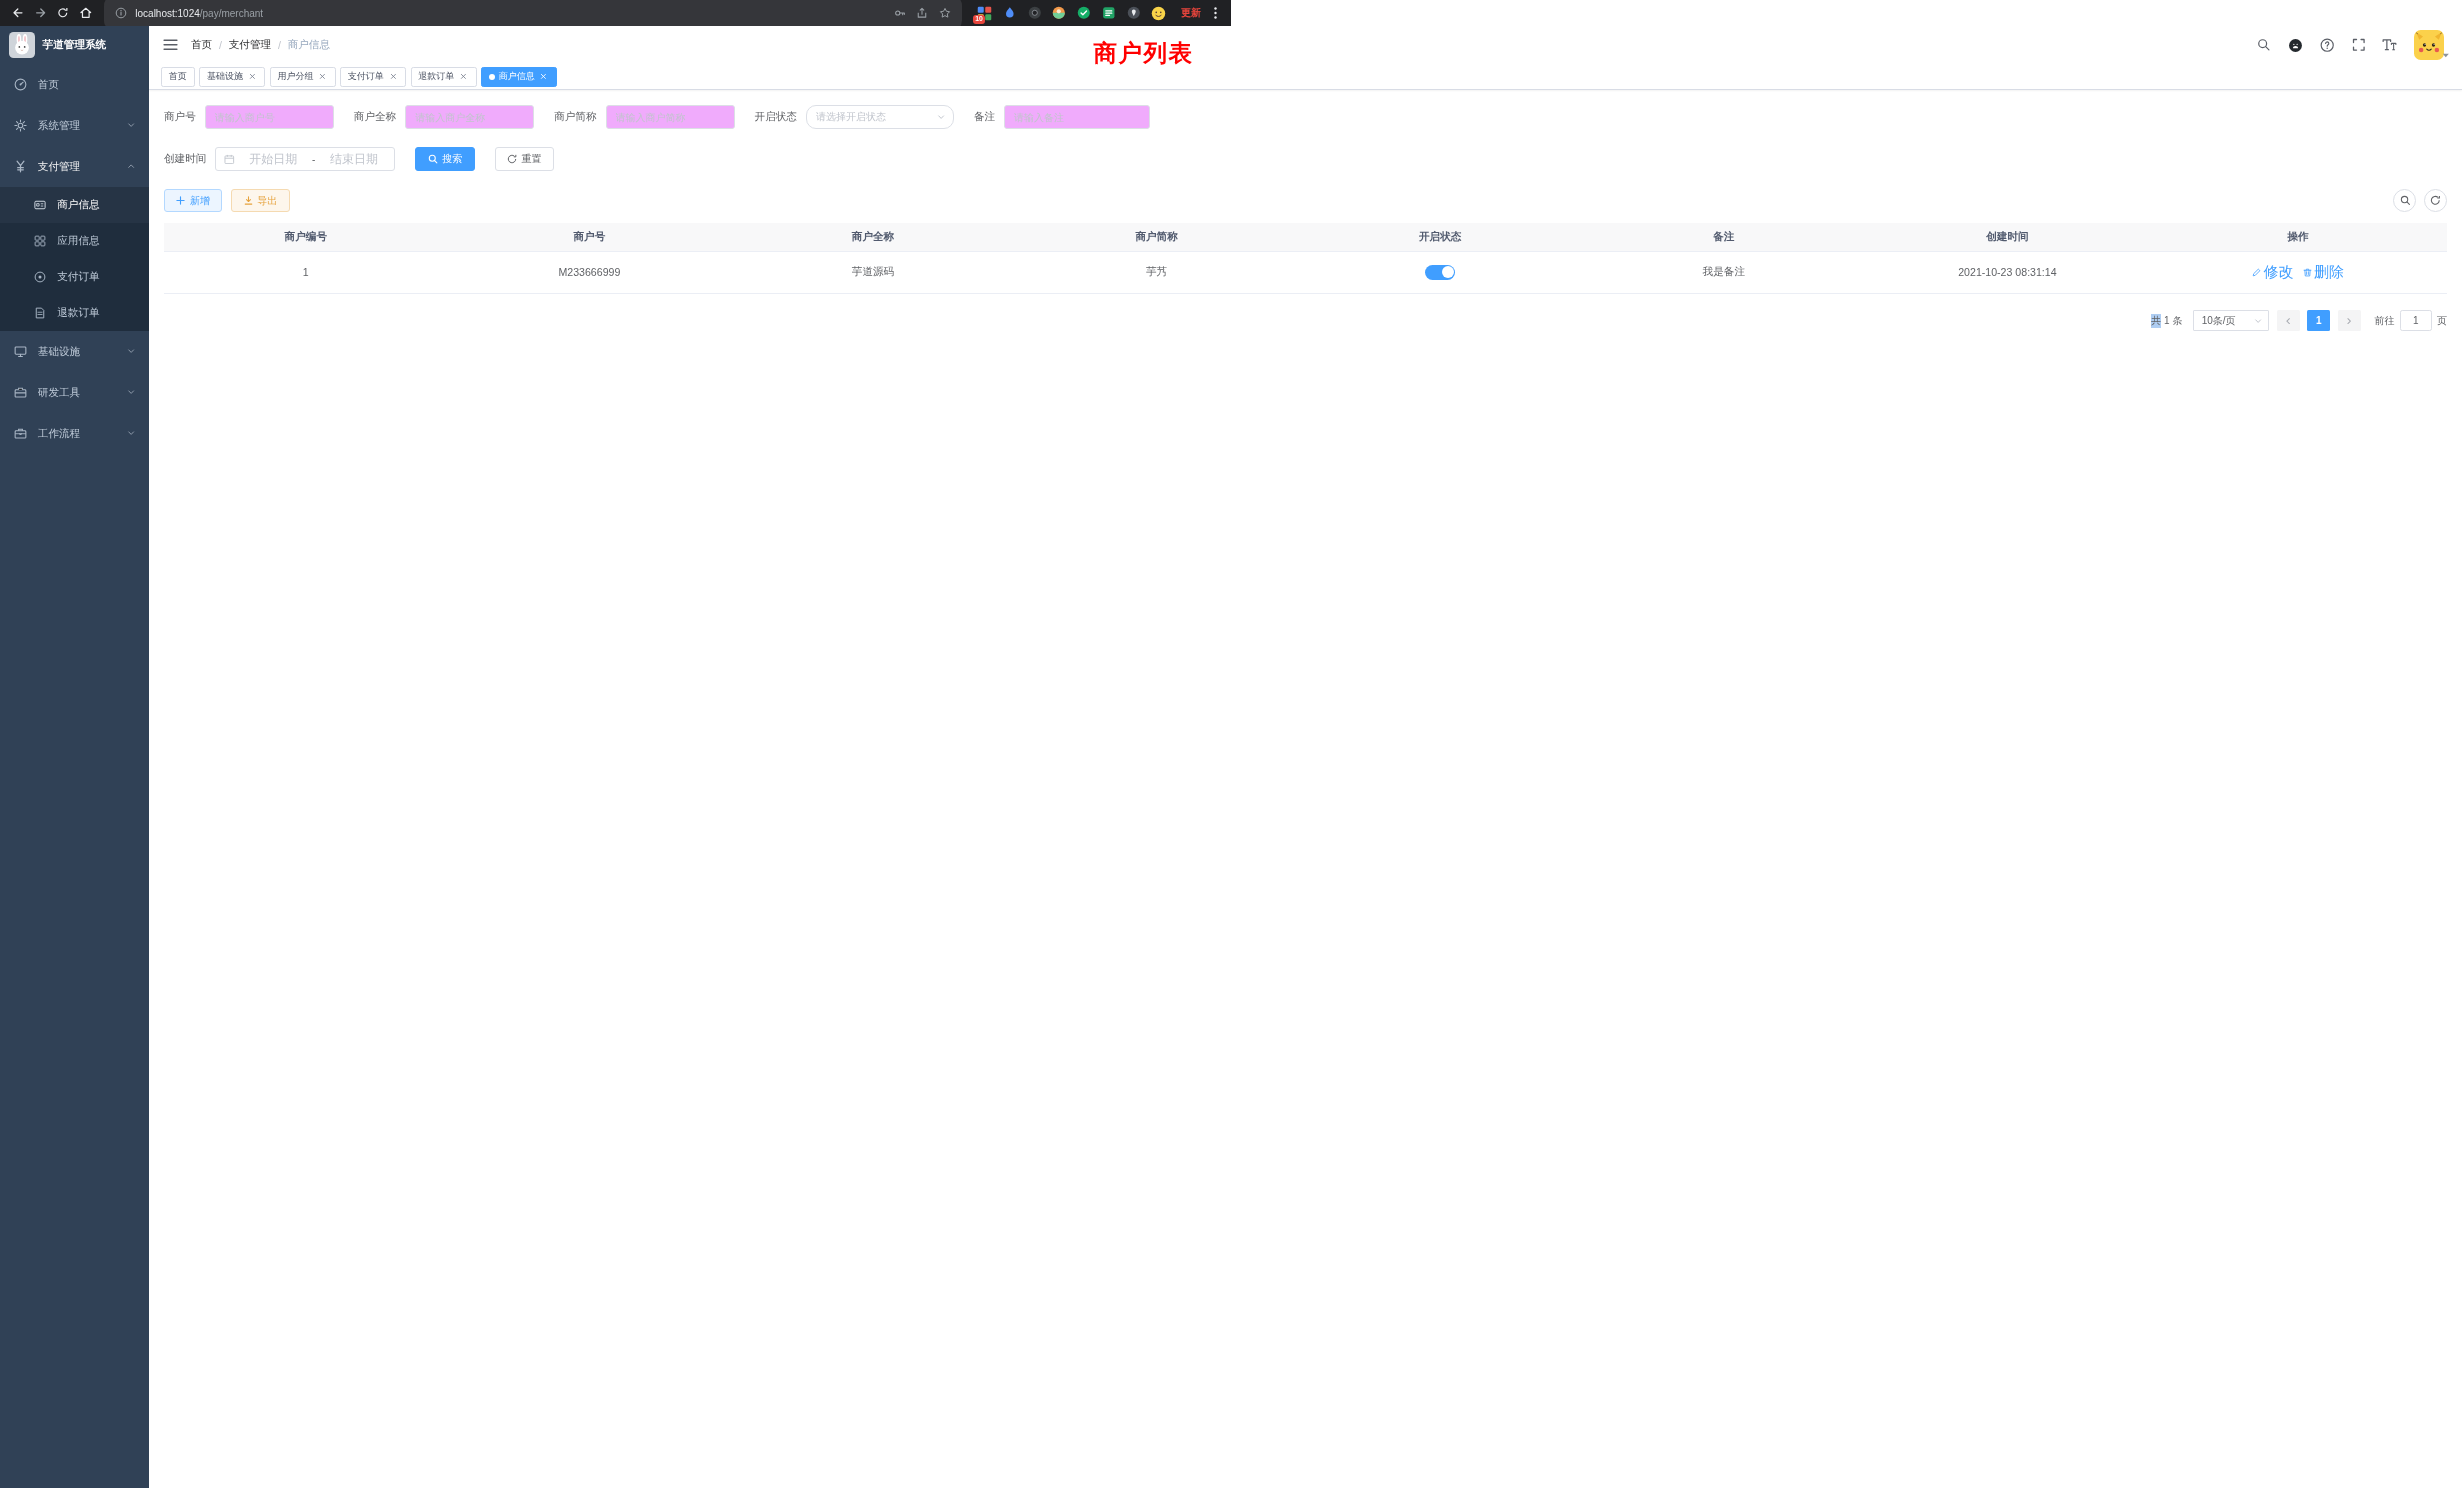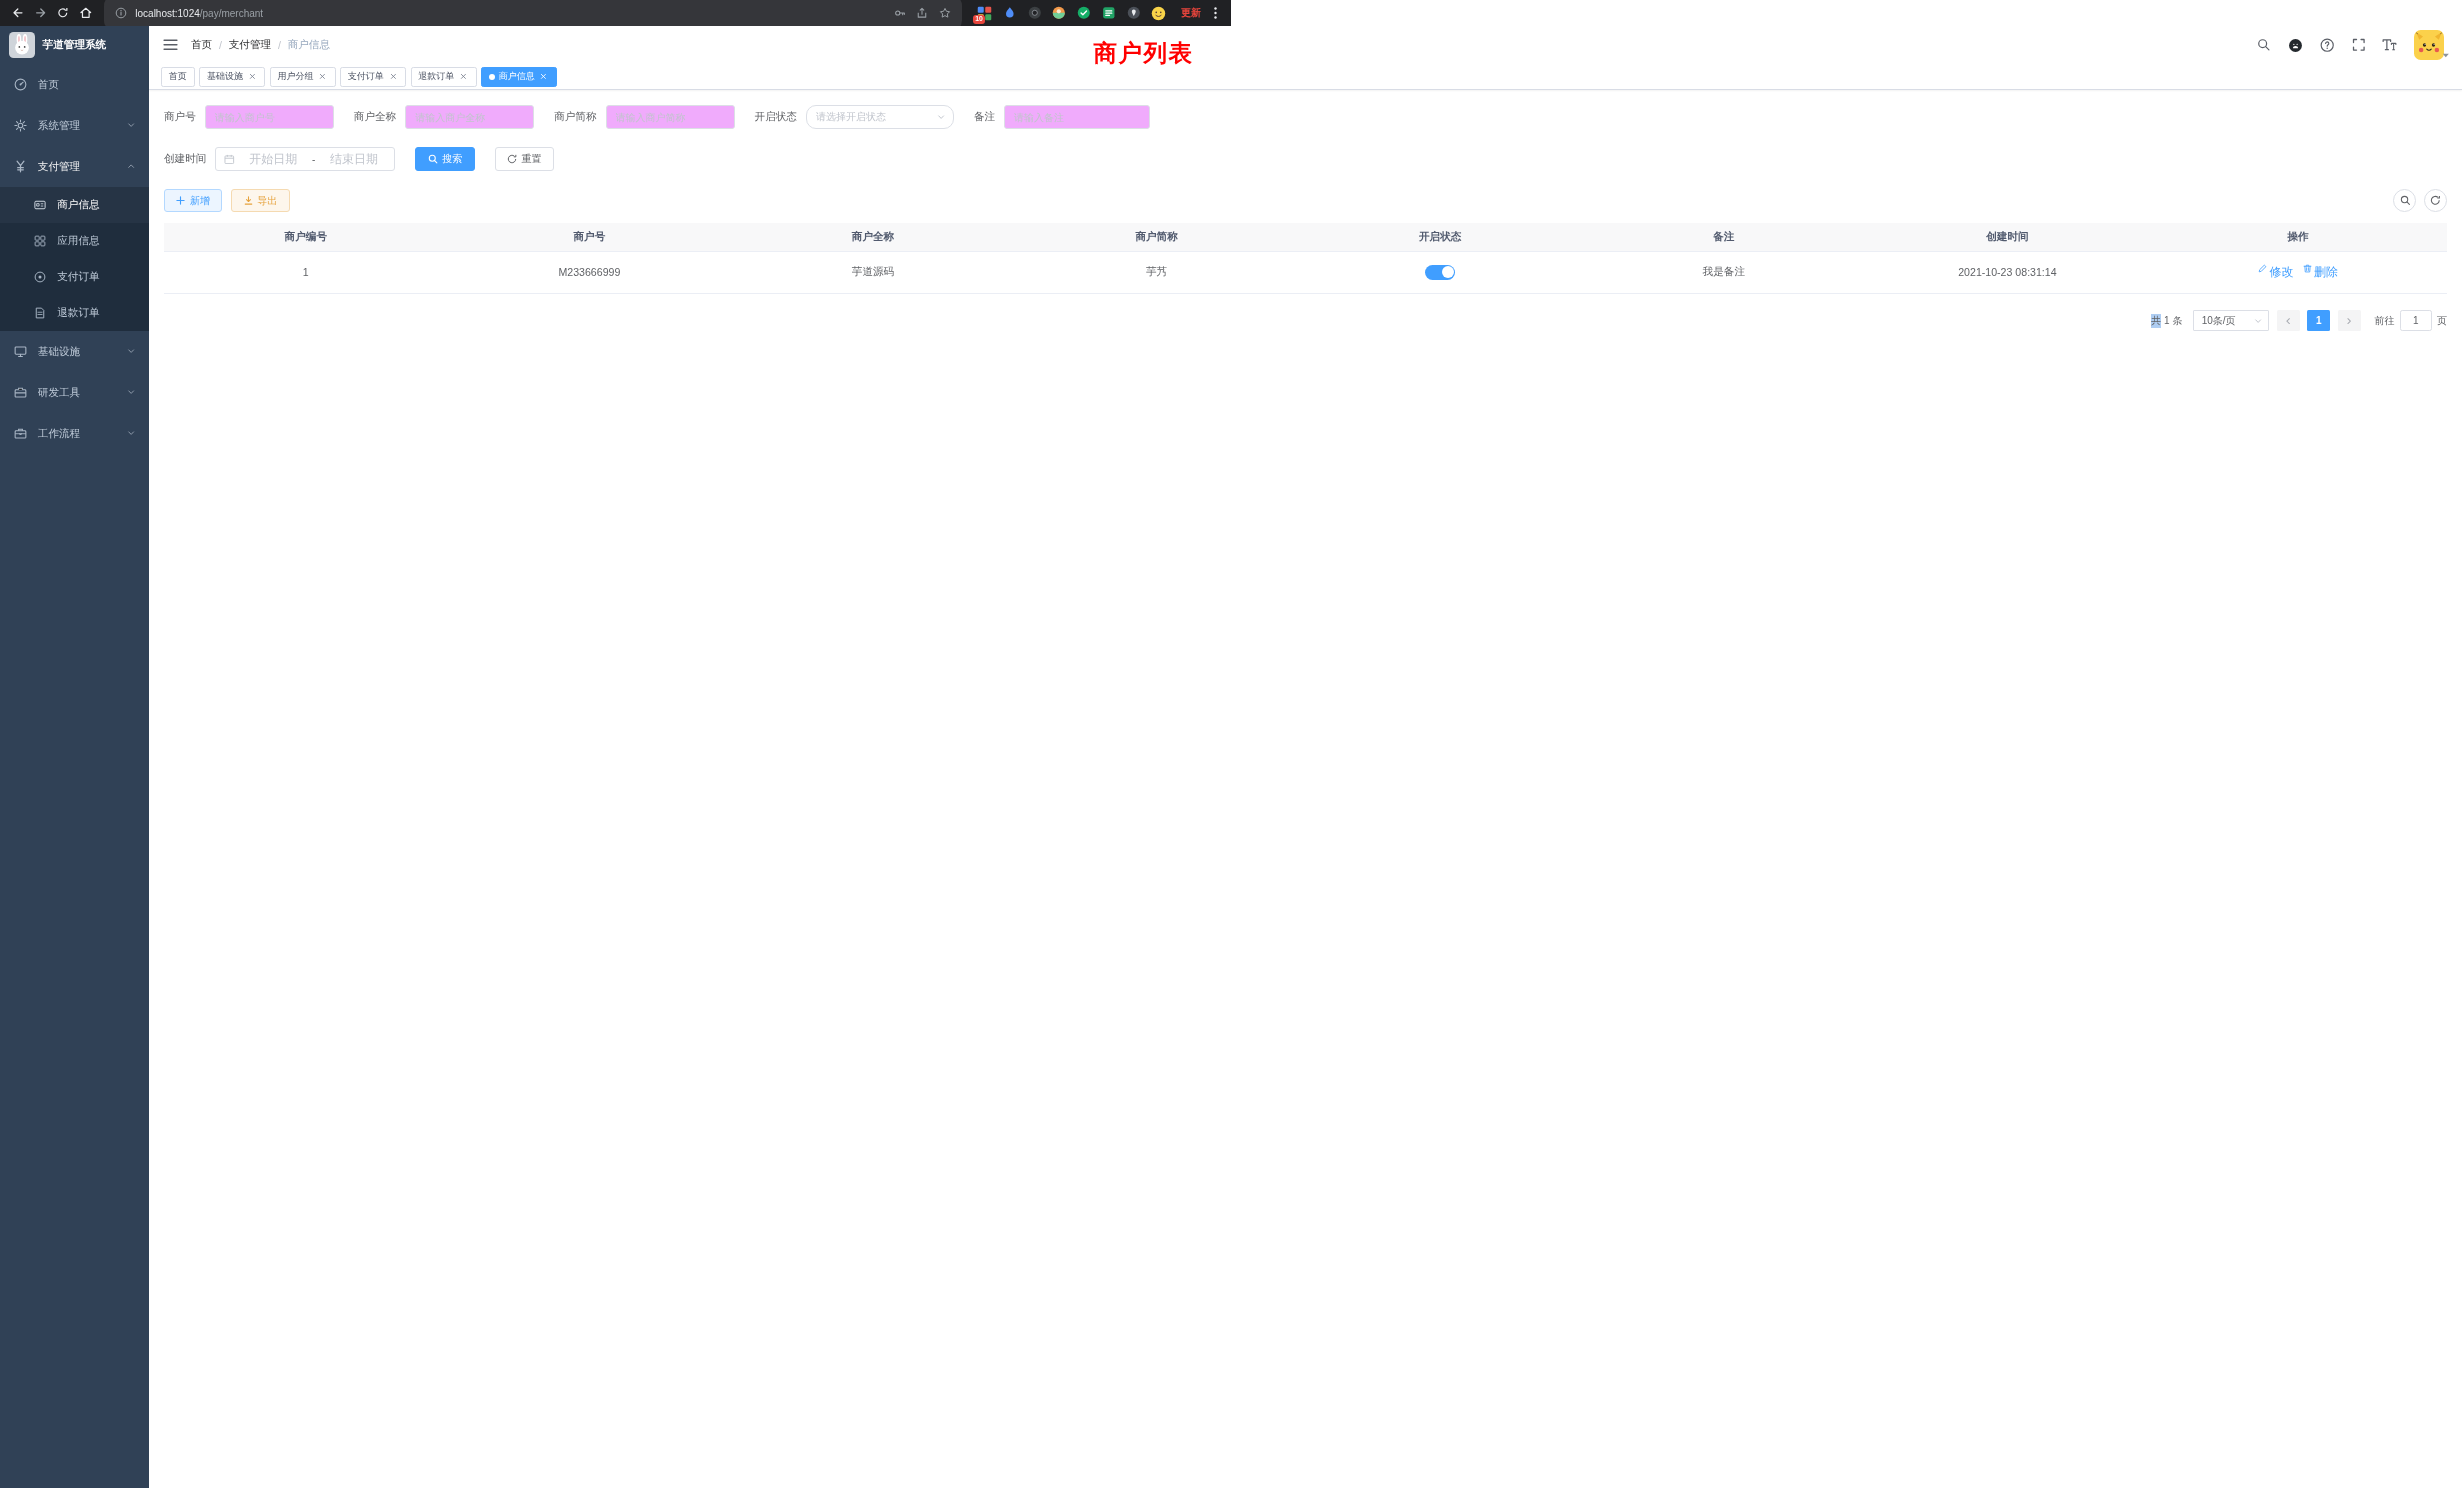--- a/index.html
+++ b/index.html
@@ -89,21 +89,21 @@
   .circle-btn { width: 23px; height: 23px; border-radius: 50%; border: 0.8px solid #dcdfe6; background: #fff; color: #606266; display: flex; align-items: center; justify-content: center; cursor: pointer; }
 
   
   .table { width: 100%; font-size: 10.6px; }
   .t-head, .t-row { display: grid; grid-template-columns: repeat(7, 1fr) 1.05fr; align-items: center; }
   .t-head { background: #f8f8f9; height: 29px; border-bottom: 0.8px solid #ebeef5; }
   .th { text-align: center; color: #515a6e; font-weight: 700; font-size: 10.6px; }
   .t-row { height: 42px; border-bottom: 0.8px solid #ebeef5; }
   .td { text-align: center; color: #606266; }
   .td.ops { display: flex; align-items: center; justify-content: center; gap: 9px; }
-  .op { display: inline-flex; gap: 2.3px; color: #409eff; font-size: 12px; cursor: pointer; text-decoration: none; white-space: nowrap; }
+  .op { display: inline-flex; align-items: center; gap: 2.3px; color: #409eff; font-size: 15px; cursor: pointer; text-decoration: none; white-space: nowrap; }
   .switch { width: 30px; height: 15px; border-radius: 7.6px; background: #409eff; position: relative; display: inline-block; vertical-align: middle; cursor: pointer; }
   .switch::after { content: ""; position: absolute; right: 1.5px; top: 1.5px; width: 12px; height: 12px; border-radius: 50%; background: #fff; }
 
   
   .pagination { display: flex; align-items: center; justify-content: flex-end; gap: 7.6px; margin-top: 16.7px; font-size: 10px; color: #606266; }
   .total { display: inline-flex; align-items: center; gap: 3px; margin-right: 3px; }
   .hl { background: #aecdf2; }
   .page-size { width: 76px; height: 21px; border: 0.8px solid #dcdfe6; border-radius: 1px; display: flex; align-items: center; justify-content: space-between; padding: 0 6px 0 7.6px; cursor: pointer; color: #606266; background: #fff; }
   .page-size .chev { color: #c0c4cc; }
   .pg-btn { min-width: 23px; height: 21px; border-radius: 1.5px; background: #f4f4f5; display: flex; align-items: center; justify-content: center; color: #a8abb2; cursor: pointer; }

